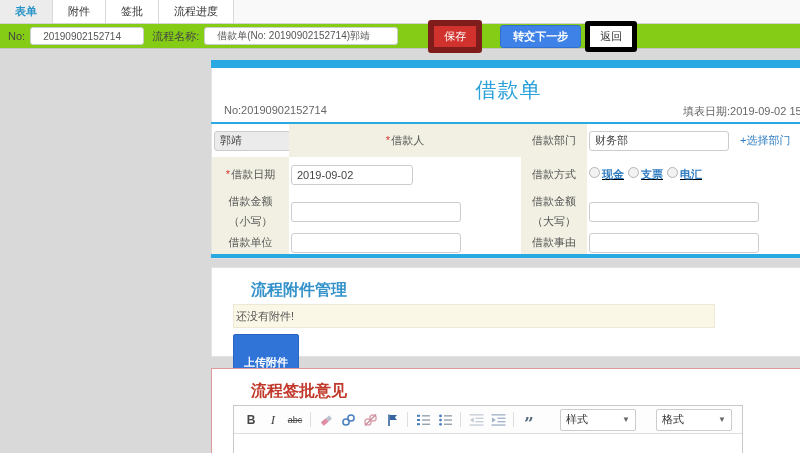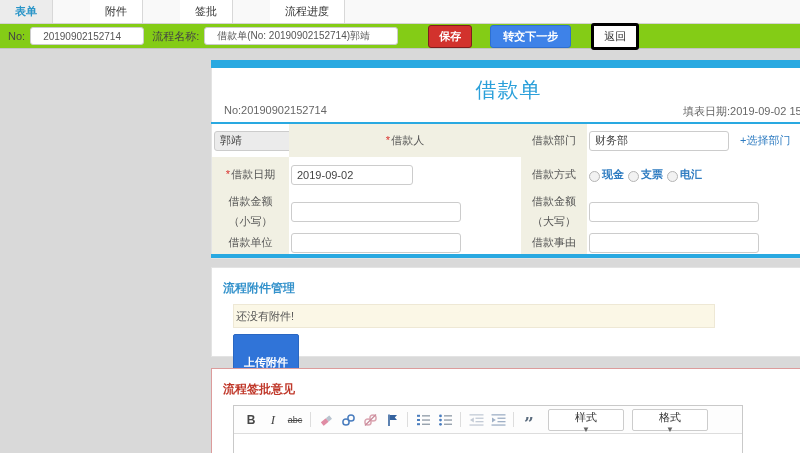--- a/index.html
+++ b/index.html
@@ -1,37 +1,37 @@
 <!DOCTYPE html>
 <html style="--accent_blue: #29a9e1; --title_blue: #2ba0da; --tab_active_blue: #2a95c8; --link_blue: #2f7cc1; --save_red: #d2322d; --primary_blue: #3e82e8; --upload_blue: #3074d8; --section_blue: #3492cb; --section_red: #c0392b; --label_bg: #f1f0e3; --warning_bg: #fbf7e6;"><head>
 <meta charset="utf-8">
 <style>
   html,body{margin:0;padding:0;}
   body{font-family:"Liberation Sans","DejaVu Sans",sans-serif;}
   .screen{position:relative;width:800px;height:453px;overflow:hidden;background:#d9d9d9;}
 
   
   .tabbar{position:absolute;top:0;left:0;right:0;height:23px;background:#f9f9f9;
-          border-bottom:1px solid #d4d4d4;display:flex;align-items:stretch;gap:37px;}
+          border-bottom:1px solid #d4d4d4;display:flex;align-items:stretch;}
   .tab{display:flex;align-items:center;padding:0 15px;font-size:11px;color:#333;
        border-right:1px solid #d8d8d8;cursor:pointer;background:#fff;}
   .tab.active{background:#ececec;color:var(--tab_active_blue,#2a95c8);font-weight:bold;}
 
   
   .headerbar{position:absolute;top:24px;left:0;right:0;height:24px;background:#84cc16;
              border-bottom:1px solid #c3c3c3;display:flex;align-items:center;font-size:11px;color:#444;}
   .hlabel{margin-left:8px;white-space:nowrap;}
   .hinput{height:16px;border:1px solid #ccc;border-radius:3px;font-size:10px;color:#555;
           padding:0 12px;margin-left:5px;font-family:inherit;}
   .no-input{width:88px;}
   .name-input{width:168px;}
   .btn{font-size:11px;border-radius:3px;padding:3px 10px;cursor:pointer;font-family:inherit;}
-  .btn-save{margin-left:30px;background:var(--save_red,#d2322d);border:1px solid #7f1d1d;color:#fff;font-weight:bold;}
+  .btn-save{margin-left:30px;background:var(--save_red,#d2322d);border:6px solid #7f1d1d;color:#fff;font-weight:normal;}
   .btn-next{margin-left:18px;background:var(--primary_blue,#3e82e8);border:1px solid #2e6fd0;color:#fff;font-weight:bold;padding:3px 12px;}
-  .btn-back{margin-left:20px;background:#fff;border:3px solid #000000;color:#333;}
+  .btn-back{margin-left:4px;background:#fff;border:5px solid #000000;color:#333;}
 
   
   .panel{position:absolute;left:211px;width:640px;background:#fff;}
   .form-panel{top:60px;height:199px;border:1px solid #e3e3e3;border-top:none;box-sizing:border-box;}
   .blue-bar{position:absolute;left:-1px;right:-1px;background:var(--accent_blue,#29a9e1);}
   .blue-bar.top{top:0;height:8px;}
   .blue-bar.bottom{bottom:0;height:4px;}
   .blue-line{position:absolute;left:-1px;right:-1px;top:62px;height:2px;background:var(--accent_blue,#29a9e1);}
   .form-title{position:absolute;top:16px;left:0;right:45px;text-align:center;
               font-size:21px;color:var(--title_blue,#2ba0da);letter-spacing:1px;}
@@ -42,47 +42,47 @@
              grid-template-columns:77px 232px 66px 1fr;grid-template-rows:33px 35px 40px 1fr;}
   .cell{display:flex;align-items:center;font-size:11px;}
   .lbl{background:var(--label_bg,#f1f0e3);color:#555;justify-content:center;text-align:center;padding:0 9px;line-height:1.8;}
   .val{background:#fff;padding-left:2px;}
   .req{color:#d9302c;margin-right:1px;}
   .inp{height:18px;border:1px solid #ccc;border-radius:3px;font-size:11px;color:#444;
        padding:0 5px;font-family:inherit;background:#fff;}
   .inp.ro{background:#ebebeb;}
   .w-borrower{width:126px;} .w-dept{width:128px;} .w-date{width:110px;} .w-money{width:158px;}
   .flink{margin-left:11px;font-size:11px;color:var(--link_blue,#2f7cc1);cursor:pointer;white-space:nowrap;}
-  .radio{display:inline-flex;align-items:flex-end;margin-right:4px;cursor:pointer;}
+  .radio{display:inline-flex;align-items:flex-start;margin-right:4px;cursor:pointer;text-decoration:underline;}
   .rdot{width:9px;height:9px;border-radius:50%;border:1px solid #b5b5b5;background:#f2f2f2;margin-right:2px;}
   .rlabel{font-size:11px;color:var(--link_blue,#2f7cc1);font-weight:bold;}
 
   
   .attach-panel{top:267px;height:90px;border:1px solid #e3e3e3;box-sizing:border-box;}
-  .section-title{position:absolute;top:12px;left:11px;font-size:12px;font-weight:bold;font-family:Liberation Serif, serif;}
+  .section-title{position:absolute;top:12px;left:39px;font-size:16px;font-weight:bold;font-family:Liberation Serif, serif;}
   .section-title.blue{color:var(--section_blue,#3492cb);}
   .section-title.red{color:var(--section_red,#c0392b);}
   .empty-bar{position:absolute;top:36px;left:21px;width:478px;height:22px;background:var(--warning_bg,#fbf7e6);
              border:1px solid #eee8d5;font-size:11px;color:#555;display:flex;align-items:center;padding-left:2px;}
   .btn-upload{position:absolute;top:66px;left:21px;background:var(--upload_blue,#3074d8);border:1px solid #2a67c2;
               color:#fff;font-size:11px;font-weight:bold;border-radius:2px;padding:20px 10px;cursor:pointer;font-family:inherit;}
 
   
   .approve-panel{top:368px;height:120px;border:1px solid #dc9c9c;box-sizing:border-box;}
   .editor{position:absolute;top:36px;left:21px;width:508px;height:80px;border:1px solid #c9c9c9;
           display:flex;flex-direction:column;background:#fff;}
   .toolbar{height:27px;background:#fdfdfd;border-bottom:1px solid #ddd;display:flex;align-items:center;padding:0 6px;}
   .tbtn{min-width:20px;height:20px;display:flex;align-items:center;justify-content:center;cursor:pointer;border-radius:2px;margin:0 1px;}
   .tb-b{font-weight:bold;font-size:12px;color:#474747;}
   .tb-i{font-style:italic;font-family:"Liberation Serif","DejaVu Serif",serif;font-size:13px;color:#474747;}
   .tb-s{font-size:9px;color:#474747;text-decoration:line-through;letter-spacing:0;}
   .tb-q{font-family:"DejaVu Serif",serif;font-size:17px;font-weight:bold;color:#5a6b7d;line-height:8px;padding-top:7px;}
   .sep{width:1px;height:15px;background:#ddd;margin:0 4px;}
   .tsel{display:flex;align-items:center;justify-content:space-between;width:64px;height:20px;border:1px solid #ccc;
-        border-radius:2px;background:#fff;font-size:11px;color:#333;padding:0 5px;margin-left:8px;cursor:pointer;flex-direction:column;}
+        border-radius:2px;background:#fff;font-size:11px;color:#333;padding:0 5px;margin-left:20px;cursor:pointer;}
   .caret{font-size:8px;color:#666;}
   .editor-body{flex:1;background:#fff;cursor:text;}
 </style>
 </head>
 <body>
 
 <div class="screen">
 
   <div class="tabbar">
     <div class="tab active">表单</div>

